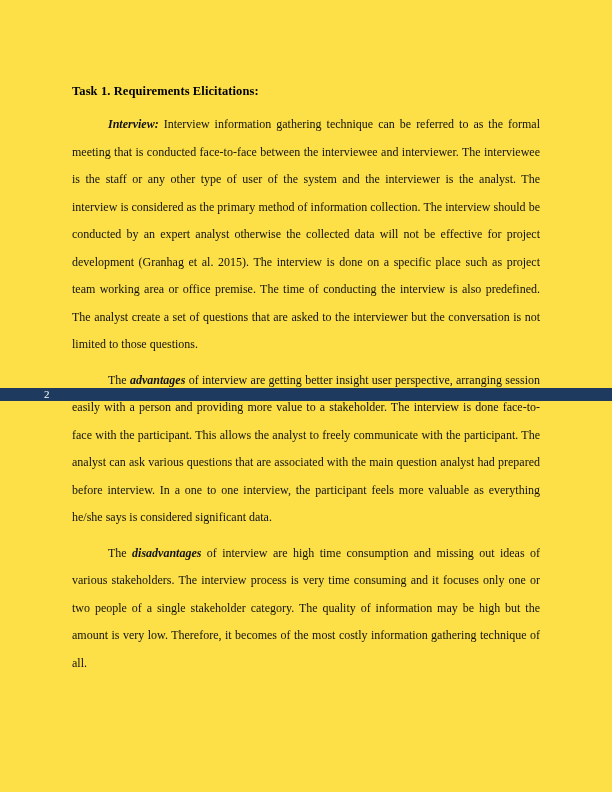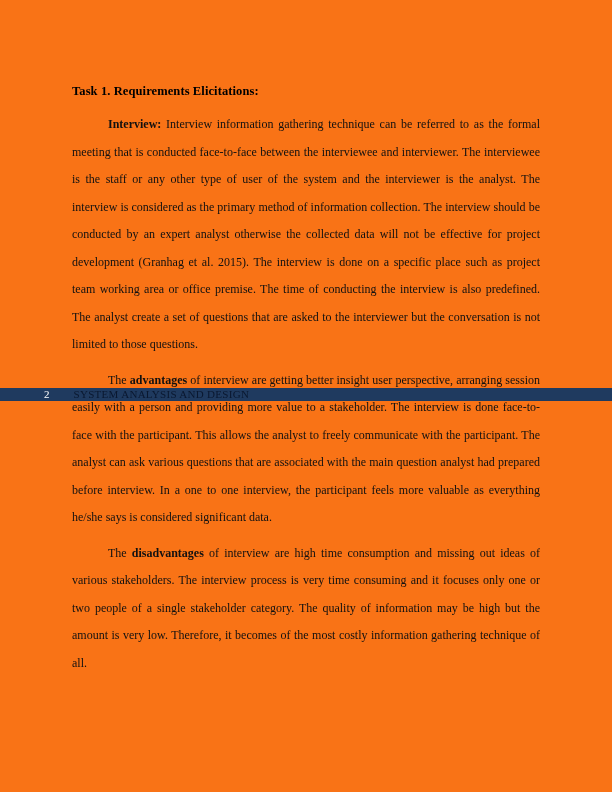--- a/index.html
+++ b/index.html
@@ -7,21 +7,21 @@
     width: 612px;
     height: 792px;
     background: #ffffff;
     font-family: "Liberation Serif", "DejaVu Serif", serif;
     position: relative;
     overflow: hidden;
   }
   .page {
     position: absolute;
     inset: 0;
-    background: #f97316;
+    background: #fde047;
   }
   .content {
     position: absolute;
     left: 72px;
     right: 72px;
     top: 84px;
   }
   h1.doc-heading {
     font-size: 12.5px;
     font-weight: bold;
@@ -30,21 +30,21 @@
     letter-spacing: 0.1px;
   }
   p.doc-para {
     font-size: 12px;
     line-height: 27.5px;
     text-align: justify;
     margin: 0 0 8px 0;
     text-indent: 36px;
     color: #111111;
   }
-  .bi { font-weight: bold; }
+  .bi { font-weight: bold; font-style: italic; }
   .i  { }
   .band {
     position: absolute;
     left: 0;
     top: 388px;
     width: 612px;
     height: 13px;
     background: #1f3a5f;
     z-index: 5;
     display: flex;
@@ -74,16 +74,15 @@
     <p class="doc-para"><span class="bi">Interview: </span><span>Interview information gathering technique can be referred to as the formal meeting that is conducted face-to-face between the interviewee and interviewer. The interviewee is the staff or any other type of user of the system and the interviewer is the analyst. The interview is considered as the primary method of information collection. The interview should be conducted by an expert analyst otherwise the collected data will not be effective for project development (Granhag </span><span class="i">et al.</span><span> 2015). The interview is done on a specific place such as project team working area or office premise. The time of conducting the interview is also predefined. The analyst create a set of questions that are asked to the interviewer but the conversation is not limited to those questions.</span></p>
 
     <p class="doc-para"><span>The </span><span class="bi">advantages</span><span> of interview are getting better insight user perspective, arranging session easily with a person and providing more value to a stakeholder. The interview is done face-to-face with the participant. This allows the analyst to freely communicate with the participant. The analyst can ask various questions that are associated with the main question analyst had prepared before interview. In a one to one interview, the participant feels more valuable as everything he/she says is considered significant data.</span></p>
 
     <p class="doc-para"><span>The </span><span class="bi">disadvantages</span><span> of interview are high time consumption and missing out ideas of various stakeholders. The interview process is very time consuming and it focuses only one or two people of a single stakeholder category. The quality of information may be high but the amount is very low. Therefore, it becomes of the most costly information gathering technique of all.</span></p>
 
   </div>
 
   <div class="band" style="background: rgb(31, 58, 95);">
     <span class="pagenum" style="color: rgb(255, 255, 255);">2</span>
-    <span class="running-title" style="color: rgb(10, 24, 48);">SYSTEM ANALYSIS AND DESIGN</span>
   </div>
 
 </div>
 
 </body></html>

